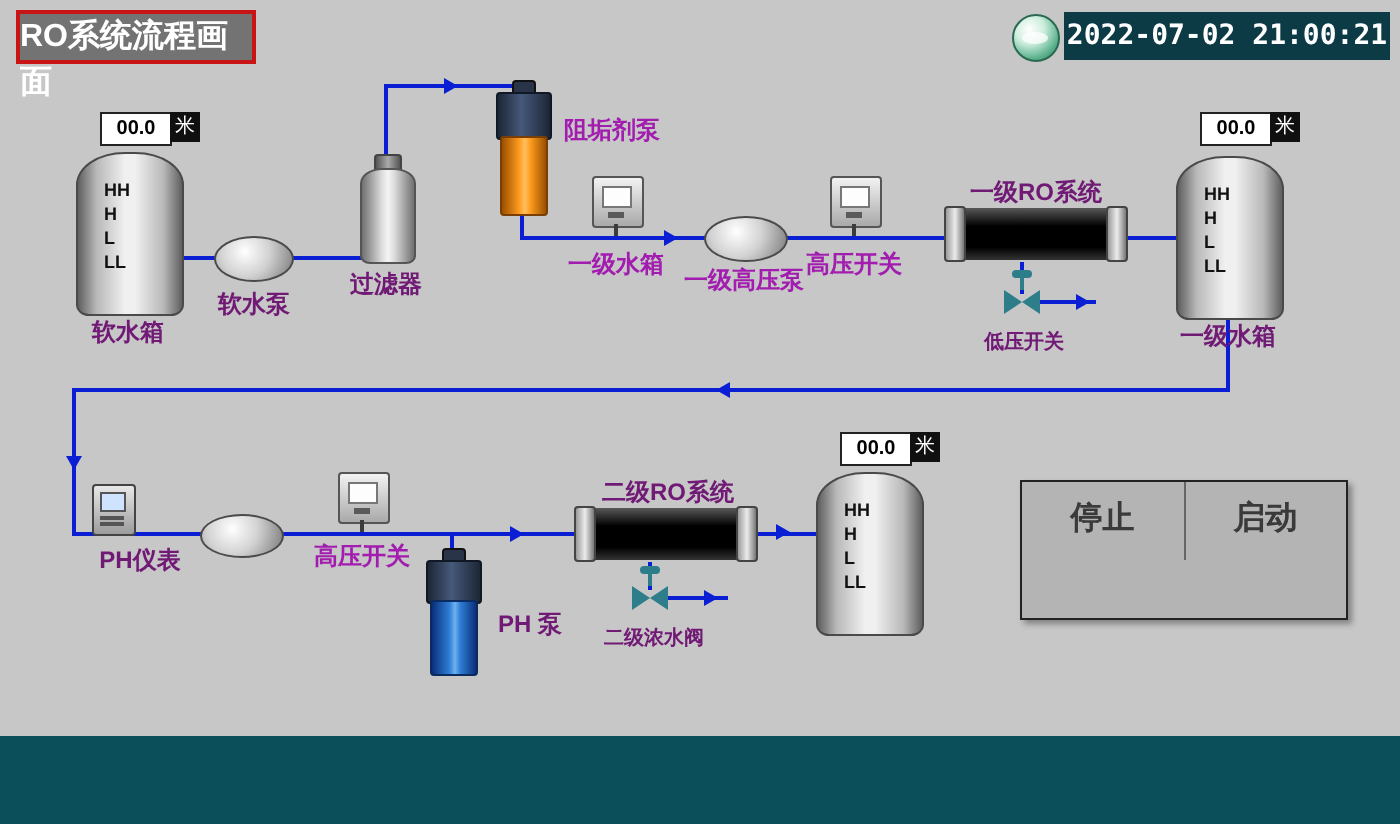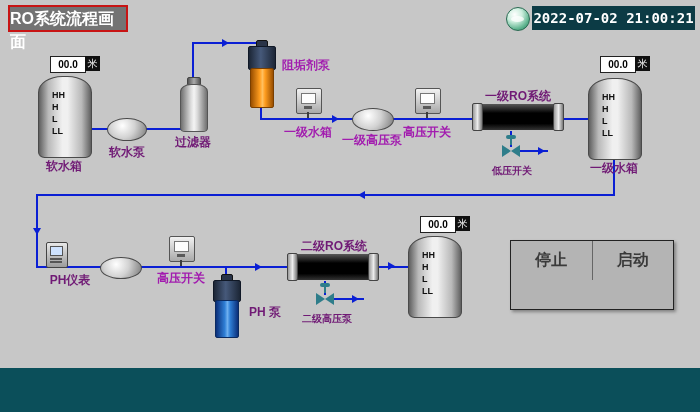--- a/index.html
+++ b/index.html
@@ -195,21 +195,21 @@
   <div class="ro" style="left:287px;top:253px">
     <div class="robody"></div>
     <div class="rocap" style="left:0"></div>
     <div class="rocap" style="right:0"></div>
   </div>
 
   <div class="valve" style="left:316px;top:293px">
     <div class="vact"></div>
       <div class="vknob"></div>
   </div>
-  <div class="lbl sm" style="left:296px;top:312px;width:62px">二级高压泵</div>
+  <div class="lbl sm" style="left:296px;top:312px;width:62px">二级浓水阀</div>
 
   <div class="lvl" style="left:420px;top:216px">00.0</div>
   <div class="unit" style="left:455px;top:216px">米</div>
   <div class="tank" style="left:408px;top:236px;width:52px;height:80px">
     <div class="marks">
       <div>HH</div>
         <div>H</div>
       <div>L</div>
         <div>LL</div>
     </div>

